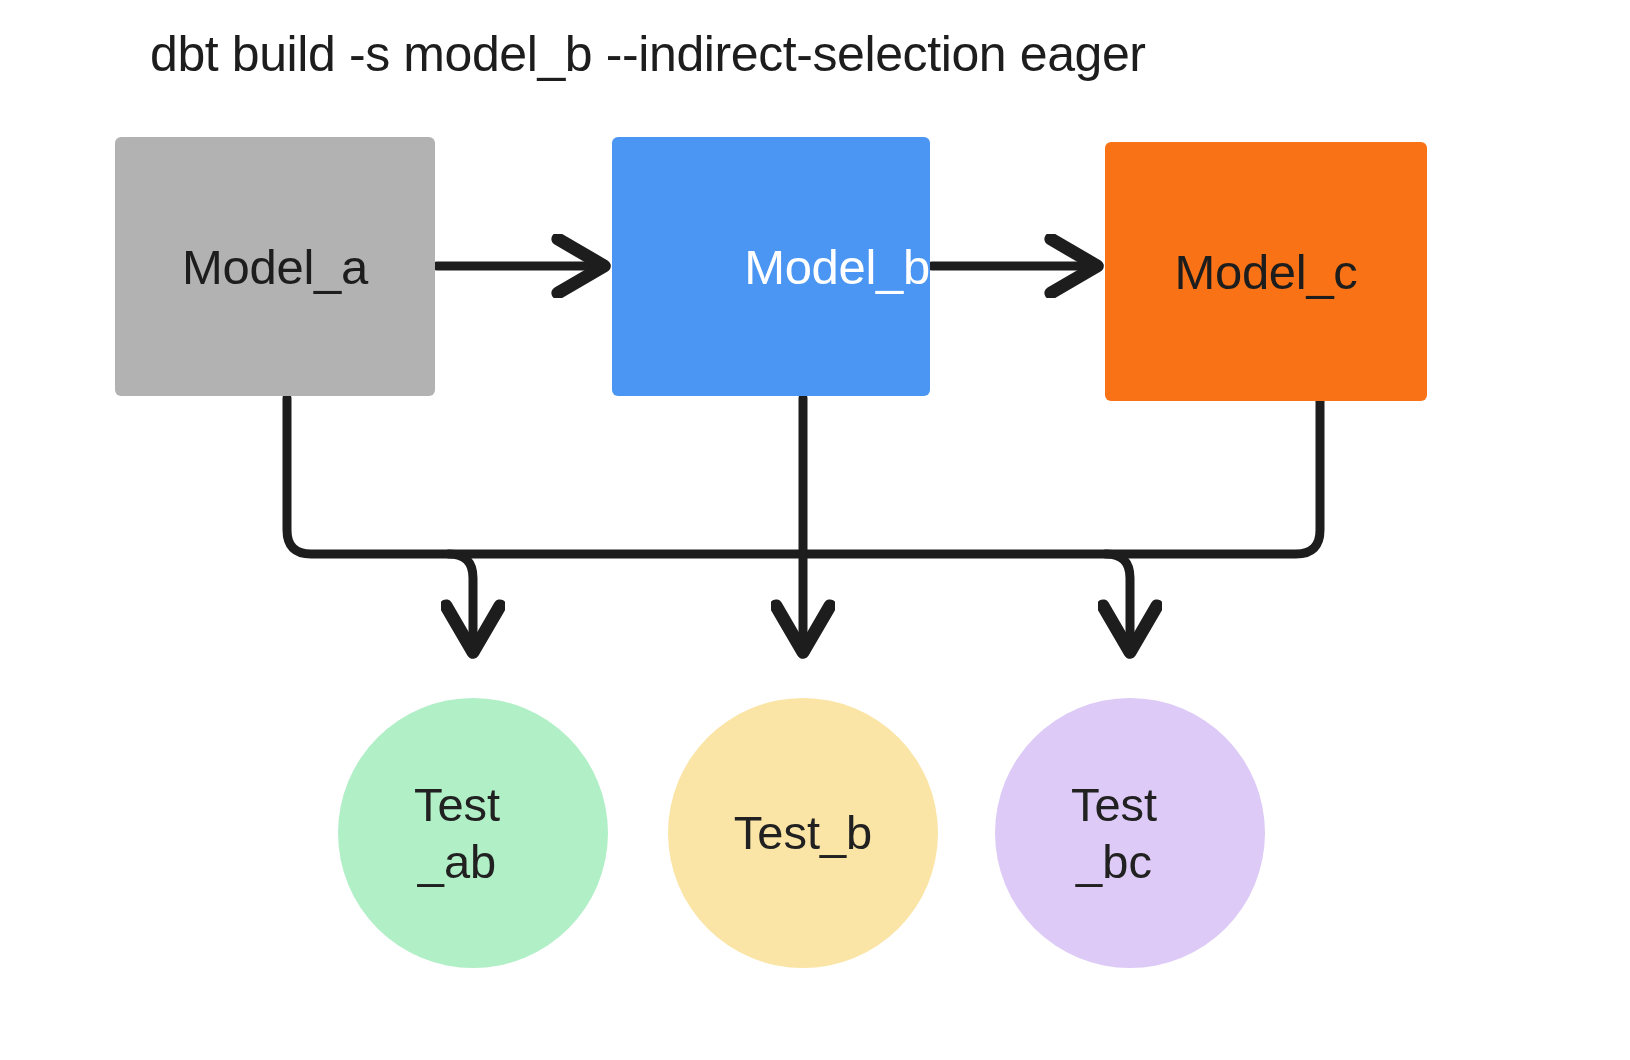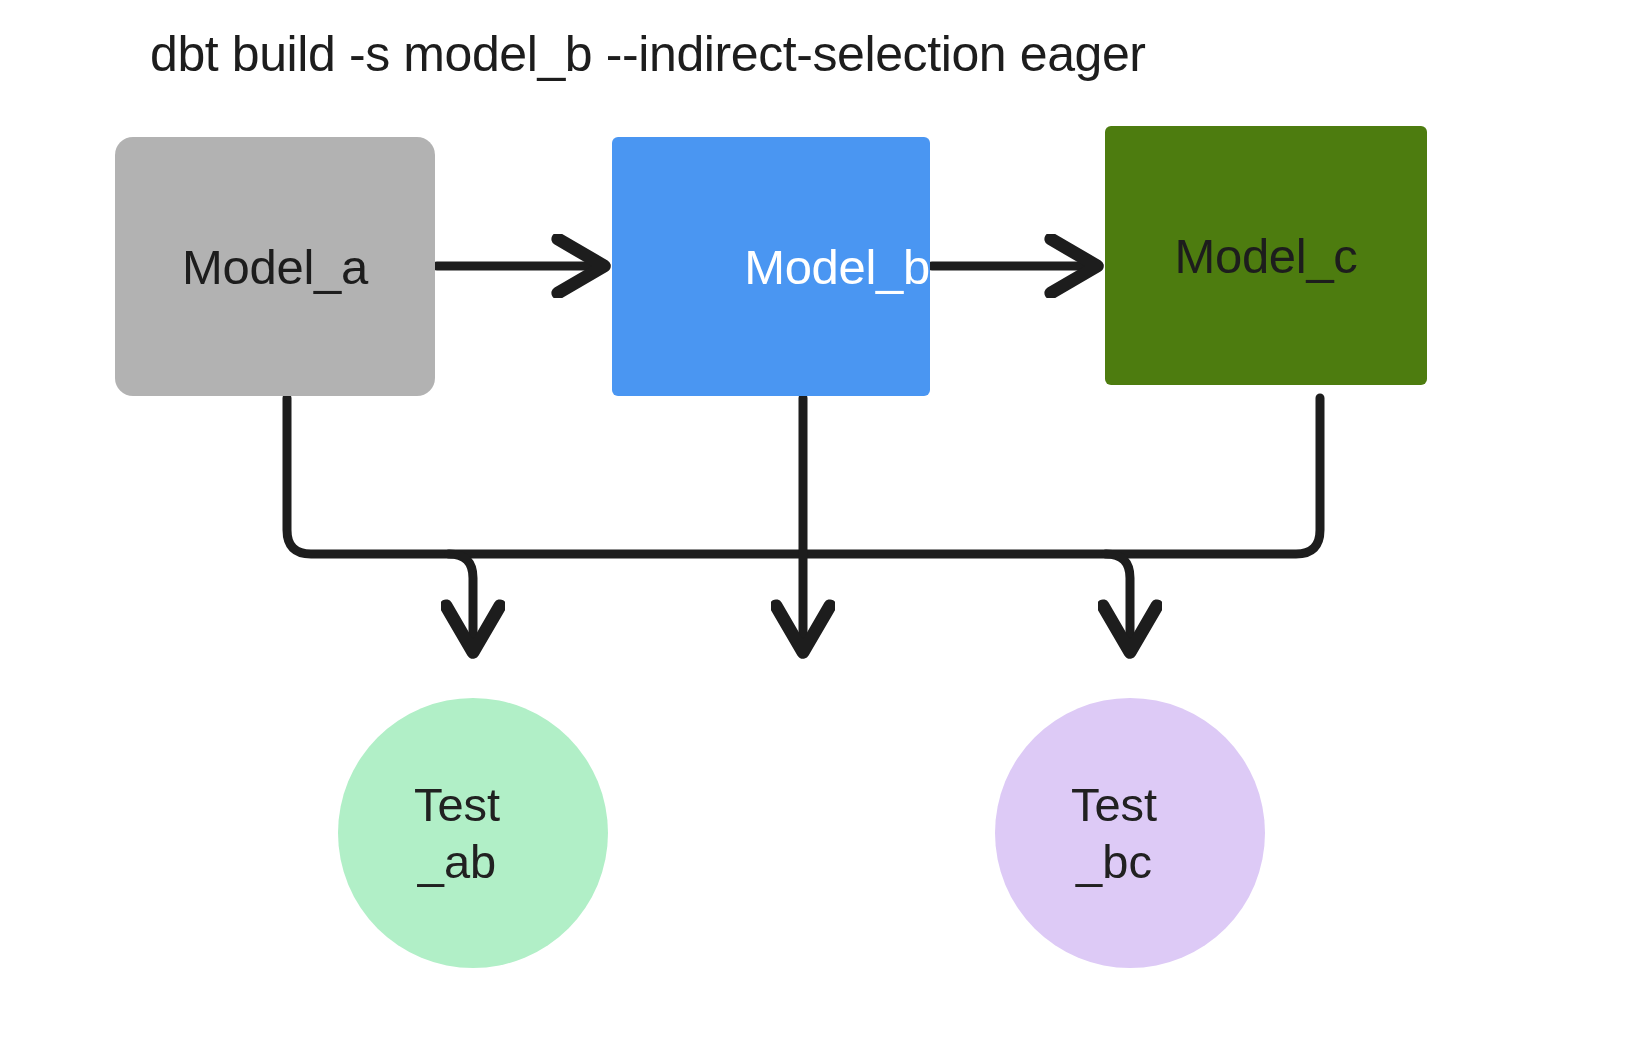--- a/index.html
+++ b/index.html
@@ -11,23 +11,23 @@
   #stage{position:absolute;inset:0;width:1630px;height:1060px;text-decoration:underline;}
   svg#wires{position:absolute;left:0;top:0;width:1630px;height:1060px;pointer-events:none;}
 
   .node{position:absolute;display:flex;align-items:center;justify-content:center;}
 
   .model-box{
     border-radius:6px;
     font-size:49px;
     letter-spacing:-0.3px;
   }
-  .model-a{left:115px;top:137px;width:320px;height:259px;background:#b2b2b2;color:#1d1d1d;border-radius:18px;}
+  .model-a{left:115px;top:137px;width:320px;height:259px;background:#b2b2b2;color:#1d1d1d;}
   .model-b{left:612px;top:137px;width:318px;height:259px;background:#4a96f2;color:#ffffff;justify-content:flex-end;}
-  .model-c{left:1105px;top:126px;width:322px;height:259px;background:#4d7c0f;color:#1d1d1d;justify-content:center;}
+  .model-c{left:1105px;top:142px;width:322px;height:259px;background:#f97316;color:#1d1d1d;justify-content:center;}
 
   .test-circle{
     border-radius:50%;
     width:270px;height:270px;
     font-size:47px;line-height:1.22;
     color:#212121;
     text-align:center;
     flex-direction:column;
   }
   .test-ab{left:338px;top:698px;background:#b1efc7;}
@@ -82,19 +82,22 @@
 
   <div class="node model-box model-c">
     <span>Model_c</span>
   </div>
 
   <div class="node test-circle test-ab lbl-2line">
     <span class="l1">Test</span>
     <span class="l2">_ab</span>
   </div>
 
+  <div class="node test-circle test-b">
+    <span>Test_b</span>
+  </div>
 
   <div class="node test-circle test-bc lbl-2line">
     <span class="l1">Test</span>
     <span class="l2">_bc</span>
   </div>
 
 </div>
 
 </body></html>

